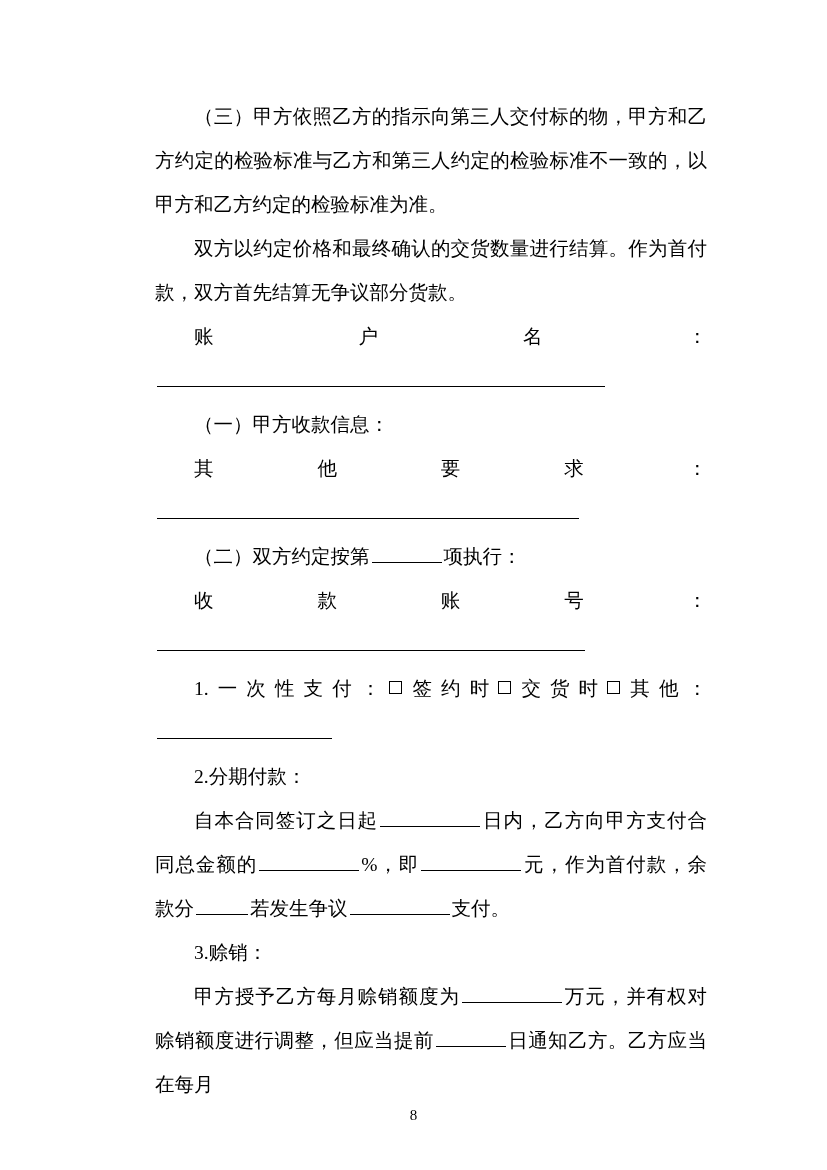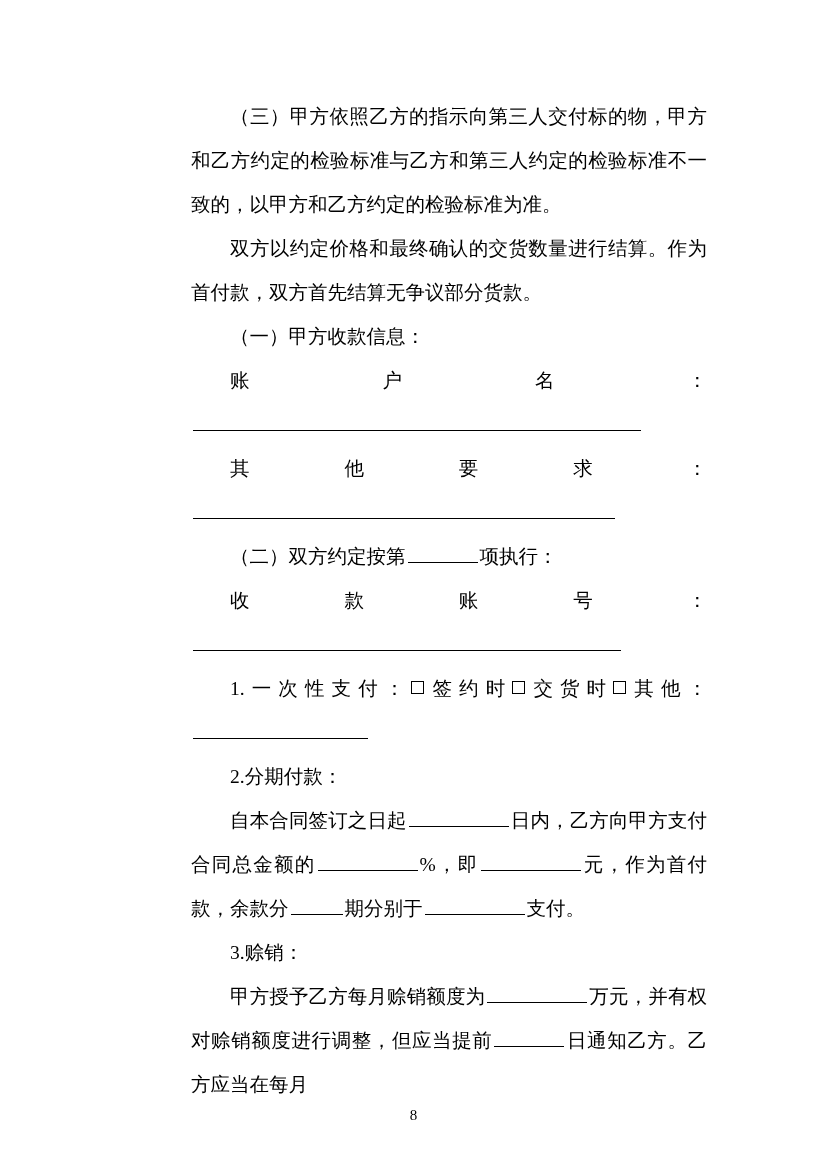--- a/index.html
+++ b/index.html
@@ -26,21 +26,20 @@
     line-height: 44px;
   }
   p {
     margin: 0;
     padding: 0;
     text-align: justify;
     text-justify: inter-ideograph;
   }
   .indent {
     text-indent: 2em;
-    margin-left: 36px;
   }
   .heading {
     text-indent: 2em;
     font-weight: bold;
     letter-spacing: 0.5px;
   }
   .heading .gap {
     display: inline-block;
     width: 0.6em;
   }
@@ -82,35 +81,35 @@
 
 <div class="page">
   <div class="doc-body">
 
     <p class="indent"><span>（三）甲方依照乙方的指示向第三人交付标的物，甲方和乙方约定的检验标准与乙方和第三人约定的检验标准不一致的，以甲方和乙方约定的检验标准为准。</span></p>
 
 
 
     <p class="indent"><span>双方以约定价格和最终确认的交货数量进行结算。作为首付款，双方首先结算无争议部分货款。</span></p>
 
+    <p class="indent"><span>账户名：</span><span class="blank b-acct"></span></p>
+
     <p class="indent"><span>（一）甲方收款信息：</span></p>
-
-    <p class="indent"><span>账户名：</span><span class="blank b-acct"></span></p>
 
     <p class="indent"><span>其他要求：</span><span class="blank b-bank"></span></p>
 
     <p class="indent"><span>（二）双方约定按第</span><span class="blank b-sm"></span><span>项执行：</span></p>
 
     <p class="indent"><span>收款账号：</span><span class="blank b-num"></span></p>
 
     <p class="indent"><span>1.一次性支付：</span><span class="checkbox"></span><span>签约时</span><span class="checkbox"></span><span>交货时</span><span class="checkbox"></span><span>其他：</span><span class="blank b-pay"></span></p>
 
     <p class="indent"><span>2.分期付款：</span></p>
 
-    <p class="indent"><span>自本合同签订之日起</span><span class="blank b-md"></span><span>日内，乙方向甲方支付合同总金额的</span><span class="blank b-md"></span><span>%，即</span><span class="blank b-md"></span><span>元，作为首付款，余款分</span><span class="blank b-xs"></span><span>期分别于</span><span class="blank b-md"></span><span>支付。</span></p>
+    <p class="indent"><span>自本合同签订之日起</span><span class="blank b-md"></span><span>日内，乙方向甲方支付合同总金额的</span><span class="blank b-md"></span><span>%，即</span><span class="blank b-md"></span><span>元，作为首付款，余款分</span><span class="blank b-xs"></span><span>若发生争议</span><span class="blank b-md"></span><span>支付。</span></p>
 
     <p class="indent"><span>3.赊销：</span></p>
 
     <p class="indent"><span>甲方授予乙方每月赊销额度为</span><span class="blank b-md"></span><span>万元，并有权对赊销额度进行调整，但应当提前</span><span class="blank b-sm"></span><span>日通知乙方。乙方应当在每月</span></p>
 
   </div>
   <div class="page-number">8</div>
 </div>
 
 </body></html>

